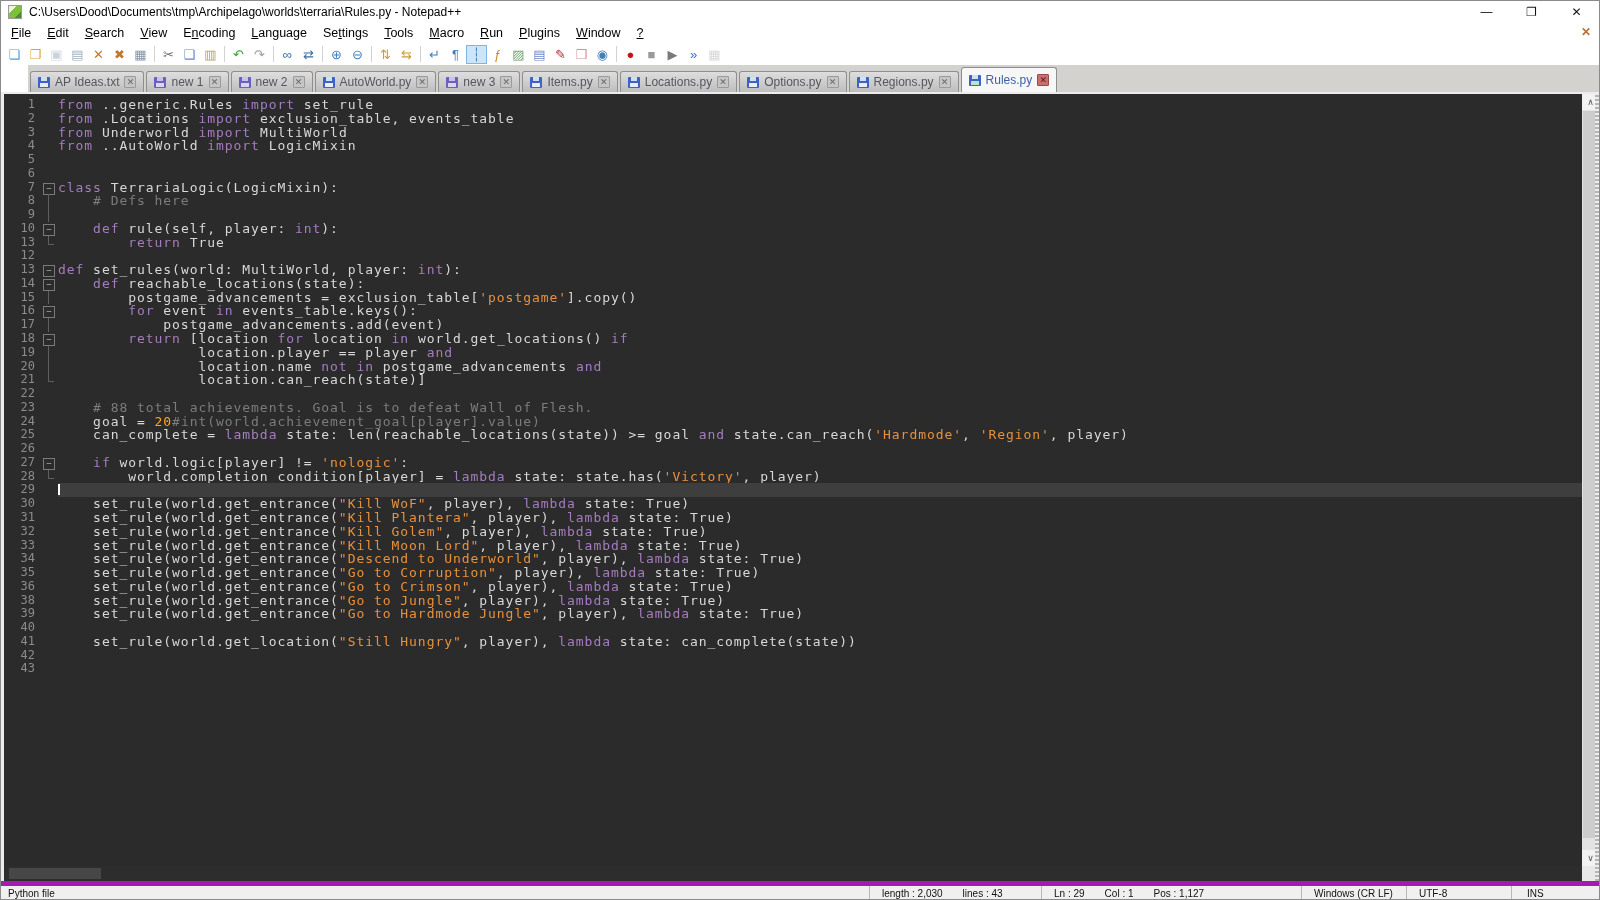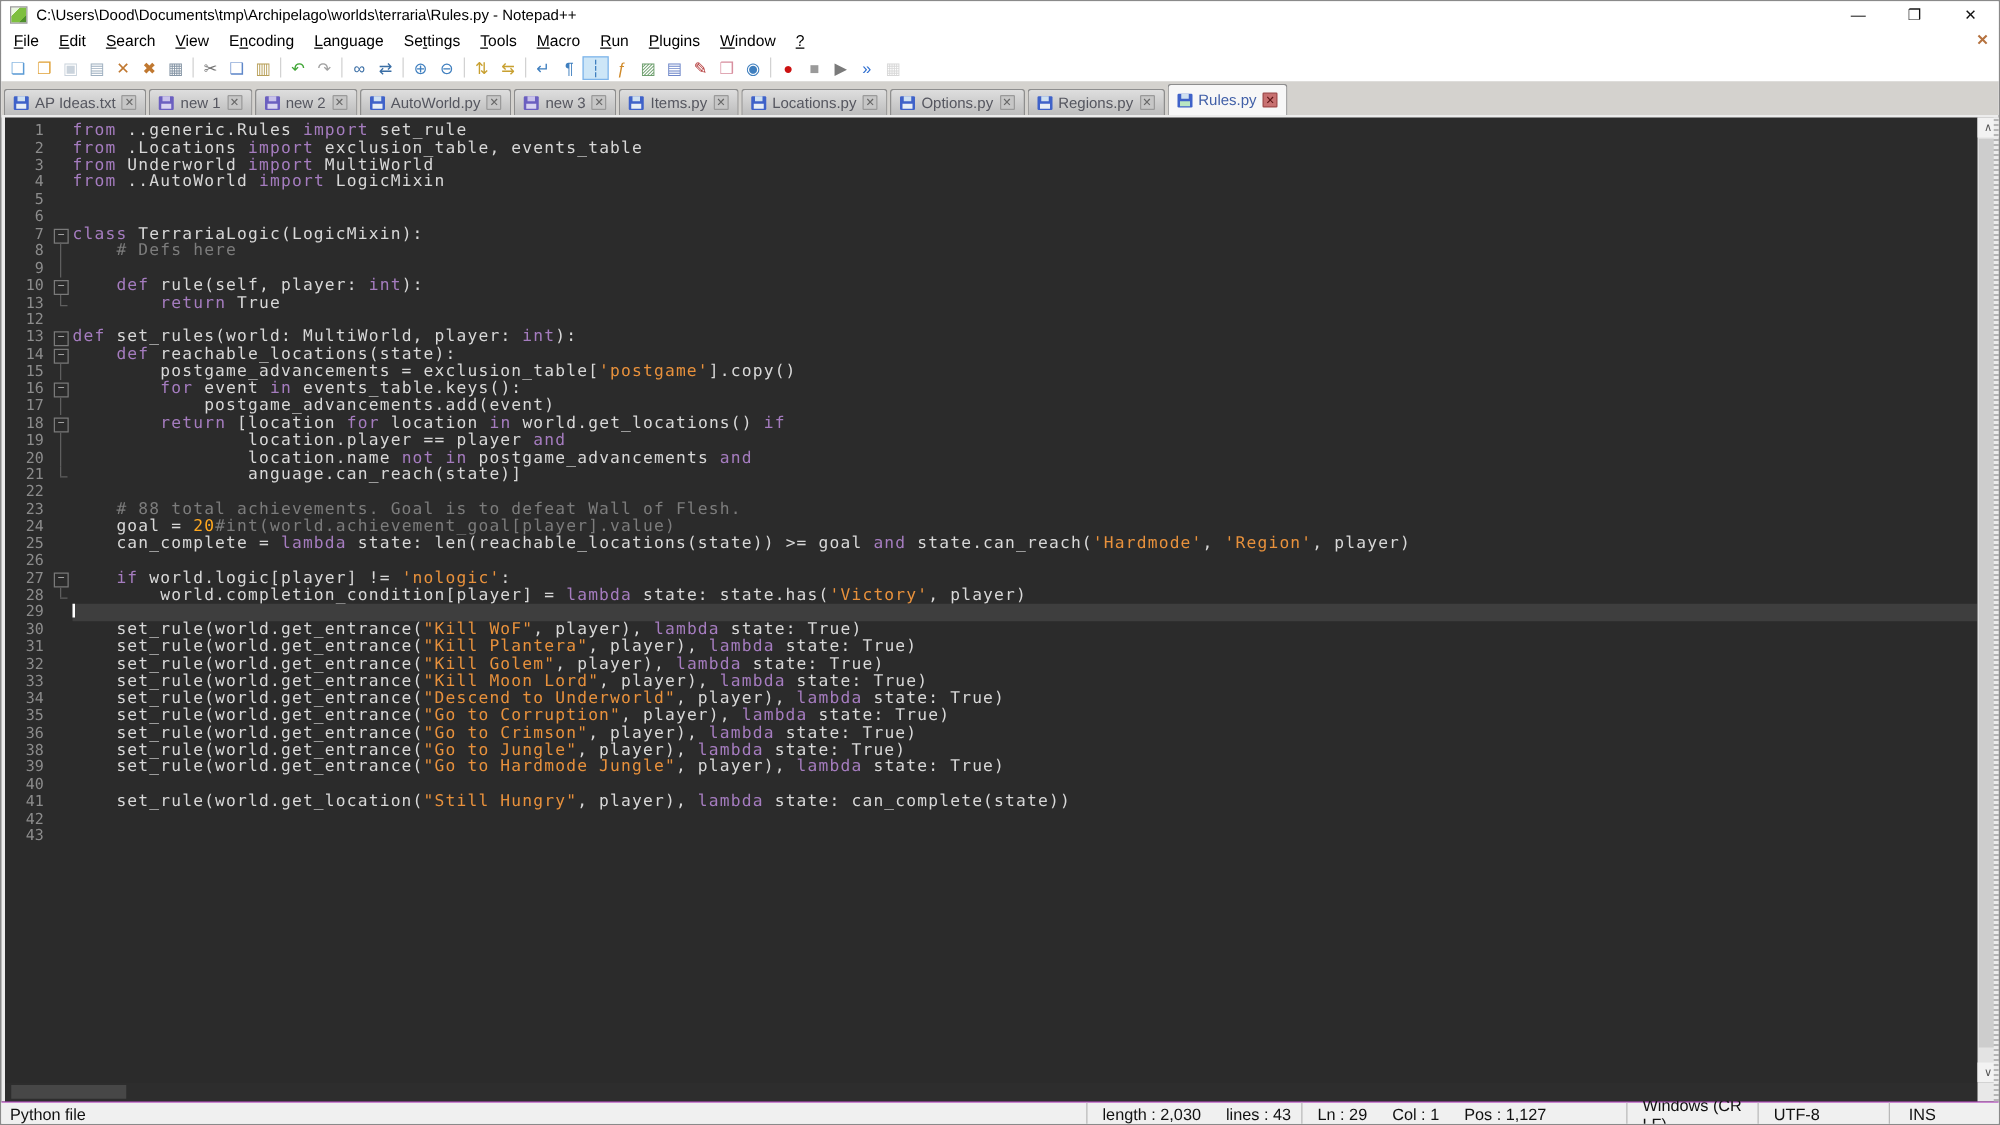--- a/index.html
+++ b/index.html
@@ -20,21 +20,21 @@
   .menu-item { padding:2px 8px; }
   .menu-item u { text-decoration:underline; }
   .doc-close { position:absolute; right:8px; top:2px; font-size:12px; font-weight:bold; color:#b5723f; }
   
   .toolbar { height:22px; background:#fff; display:flex; align-items:center; padding-left:3px; }
   .tb-btn { width:21px; height:19px; display:flex; align-items:center; justify-content:center; font-size:13px; border:1px solid transparent; }
   .tb-btn.pressed { background:#cde6f7; border:1px solid #7eb4ea; }
   .tb-btn.disabled { opacity:.55; }
   .tb-sep { width:1px; height:16px; background:#d2d2d2; margin:0 3px; }
   
-  .tabbar { height:27px; background:var(--tab-bar-bg); display:flex; align-items:flex-end; padding-left:2px; gap:2px; }
+  .tabbar { height:27px; background:var(--tab-bar-bg); display:flex; align-items:flex-end; padding-left:2px; gap:2px;margin-left:27px; }
   .tab { height:21px; display:flex; align-items:center; gap:5px; padding:0 7px;
          background:linear-gradient(#dedede,#bdbdbd); border:1px solid #8e8e8e; border-bottom:none;
          border-radius:3px 3px 0 0; font-size:12px; color:#55565f; white-space:nowrap; }
   .tab.active { height:25px; background:#f7f7f7; color:var(--active-tab-text); }
   .floppy { width:12px; height:11px; position:relative; display:inline-block; background:var(--tab-icon-saved); border-radius:1px; }
   .floppy::before { content:""; position:absolute; top:0; left:3px; width:6px; height:4px; background:#cfe0f0; }
   .floppy::after  { content:""; position:absolute; bottom:1px; left:2px; width:8px; height:4px; background:#e8eef5; }
   .floppy.new { background:var(--tab-icon-new); }
   .floppy.new::before { background:#c9c2ea; } .floppy.new::after { background:#d9d4f0; }
   .tab.active .floppy::after { background:#b9e6c2; }
@@ -61,22 +61,22 @@
   .vscroll { position:absolute; top:0; right:0; width:17px; bottom:15px; background:var(--vscroll-track); }
   .vs-arrow { position:absolute; left:0; width:17px; height:16px; background:#f2f2f2; display:flex; align-items:center; justify-content:center; font-size:9px; color:#555; }
   .vs-up { top:0; } .vs-down { bottom:0; }
   .vs-thumb { position:absolute; left:1px; right:1px; top:17px; bottom:28px; background:var(--vscroll-thumb); }
   .hscroll { position:absolute; left:0; right:17px; bottom:0; height:15px; background:var(--hscroll-track); }
   .h-thumb { position:absolute; left:5px; top:2px; width:92px; height:11px; background:var(--hscroll-thumb); }
   .corner { position:absolute; right:0; bottom:0; width:17px; height:15px; background:#e8e8e8; }
   .resize-edge { position:absolute; right:0; top:0; bottom:0; width:4px;
                  background:repeating-linear-gradient(0deg,#b5b5b5 0 2px,#ededed 2px 4px); }
   
-  .statusbar { height:20px; background:var(--status-bg); border-top:1px solid #a21caf; display:flex; align-items:center;
-               font-size:13px; color:#111; }
+  .statusbar { height:20px; background:var(--status-bg); border-top:5px solid #a21caf; display:flex; align-items:center;
+               font-size:10px; color:#111; }
   .sb-sec { height:100%; display:flex; align-items:center; gap:20px; border-left:1px solid #b9b9b9; padding-left:12px; flex:none; }
   .sb-doctype { flex:1 1 auto; border-left:none; padding-left:7px; }
   .sb-length { width:172px; }
   .sb-caret { width:260px; }
   .sb-eol { width:105px; }
   .sb-enc { width:105px;text-align:center; }
   .sb-ins { width:88px; padding-left:15px; }
 </style>
 </head>
 <body>
@@ -220,21 +220,21 @@
         <div class="line"><span class="ln-num">13</span><span class="fold-cell fold-end"></span><span class="code-text"><span>        </span><span class="k">return</span><span> True</span></span></div>
         <div class="line"><span class="ln-num">12</span><span class="fold-cell"></span><span class="code-text"></span></div>
         <div class="line"><span class="ln-num">13</span><span class="fold-cell fold-box"></span><span class="code-text"><span class="k">def</span><span> set_rules(world: MultiWorld, player: </span><span class="k">int</span><span>):</span></span></div>
         <div class="line"><span class="ln-num">14</span><span class="fold-cell fold-box"></span><span class="code-text"><span>    </span><span class="k">def</span><span> reachable_locations(state):</span></span></div>
         <div class="line"><span class="ln-num">15</span><span class="fold-cell fold-v"></span><span class="code-text"><span>        postgame_advancements = exclusion_table[</span><span class="s">'postgame'</span><span>].copy()</span></span></div>
         <div class="line"><span class="ln-num">16</span><span class="fold-cell fold-box"></span><span class="code-text"><span>        </span><span class="k">for</span><span> event </span><span class="k">in</span><span> events_table.keys():</span></span></div>
         <div class="line"><span class="ln-num">17</span><span class="fold-cell fold-v"></span><span class="code-text"><span>            postgame_advancements.add(event)</span></span></div>
         <div class="line"><span class="ln-num">18</span><span class="fold-cell fold-box"></span><span class="code-text"><span>        </span><span class="k">return</span><span> [location </span><span class="k">for</span><span> location </span><span class="k">in</span><span> world.get_locations() </span><span class="k">if</span></span></div>
         <div class="line"><span class="ln-num">19</span><span class="fold-cell fold-v"></span><span class="code-text"><span>                location.player == player </span><span class="k">and</span></span></div>
         <div class="line"><span class="ln-num">20</span><span class="fold-cell fold-v"></span><span class="code-text"><span>                location.name </span><span class="k">not</span><span> </span><span class="k">in</span><span> postgame_advancements </span><span class="k">and</span></span></div>
-        <div class="line"><span class="ln-num">21</span><span class="fold-cell fold-end"></span><span class="code-text"><span>                anguage.can_reach(state)]</span></span></div>
+        <div class="line"><span class="ln-num">21</span><span class="fold-cell fold-end"></span><span class="code-text"><span>                location.can_reach(state)]</span></span></div>
         <div class="line"><span class="ln-num">22</span><span class="fold-cell"></span><span class="code-text"></span></div>
         <div class="line"><span class="ln-num">23</span><span class="fold-cell"></span><span class="code-text"><span class="c">    # 88 total achievements. Goal is to defeat Wall of Flesh.</span></span></div>
         <div class="line"><span class="ln-num">24</span><span class="fold-cell"></span><span class="code-text"><span>    goal = </span><span class="n">20</span><span class="c">#int(world.achievement_goal[player].value)</span></span></div>
         <div class="line"><span class="ln-num">25</span><span class="fold-cell"></span><span class="code-text"><span>    can_complete = </span><span class="k">lambda</span><span> state: len(reachable_locations(state)) &gt;= goal </span><span class="k">and</span><span> state.can_reach(</span><span class="s">'Hardmode'</span><span>, </span><span class="s">'Region'</span><span>, player)</span></span></div>
         <div class="line"><span class="ln-num">26</span><span class="fold-cell"></span><span class="code-text"></span></div>
         <div class="line"><span class="ln-num">27</span><span class="fold-cell fold-box"></span><span class="code-text"><span>    </span><span class="k">if</span><span> world.logic[player] != </span><span class="s">'nologic'</span><span>:</span></span></div>
         <div class="line"><span class="ln-num">28</span><span class="fold-cell fold-end"></span><span class="code-text"><span>        world.completion_condition[player] = </span><span class="k">lambda</span><span> state: state.has(</span><span class="s">'Victory'</span><span>, player)</span></span></div>
         <div class="line"><span class="ln-num">29</span><span class="fold-cell"></span><span class="code-text cur"><span class="caret"></span></span></div>
         <div class="line"><span class="ln-num">30</span><span class="fold-cell"></span><span class="code-text"><span>    set_rule(world.get_entrance(</span><span class="s">"Kill WoF"</span><span>, player), </span><span class="k">lambda</span><span> state: True)</span></span></div>
         <div class="line"><span class="ln-num">31</span><span class="fold-cell"></span><span class="code-text"><span>    set_rule(world.get_entrance(</span><span class="s">"Kill Plantera"</span><span>, player), </span><span class="k">lambda</span><span> state: True)</span></span></div>

